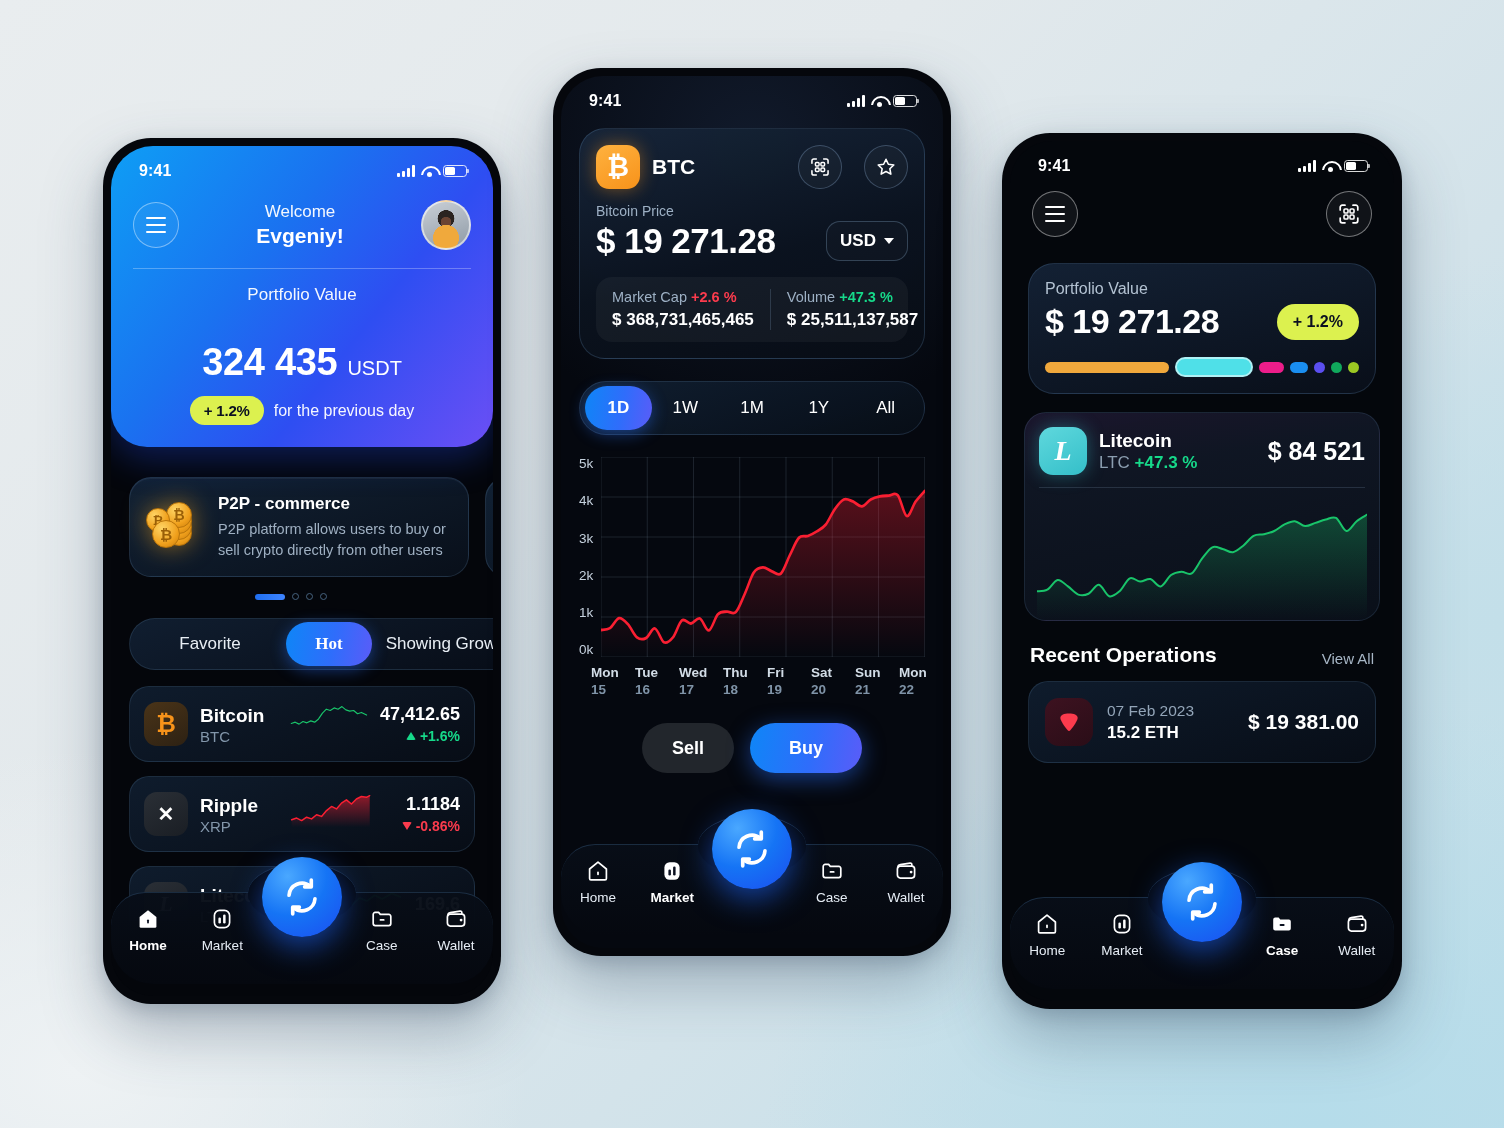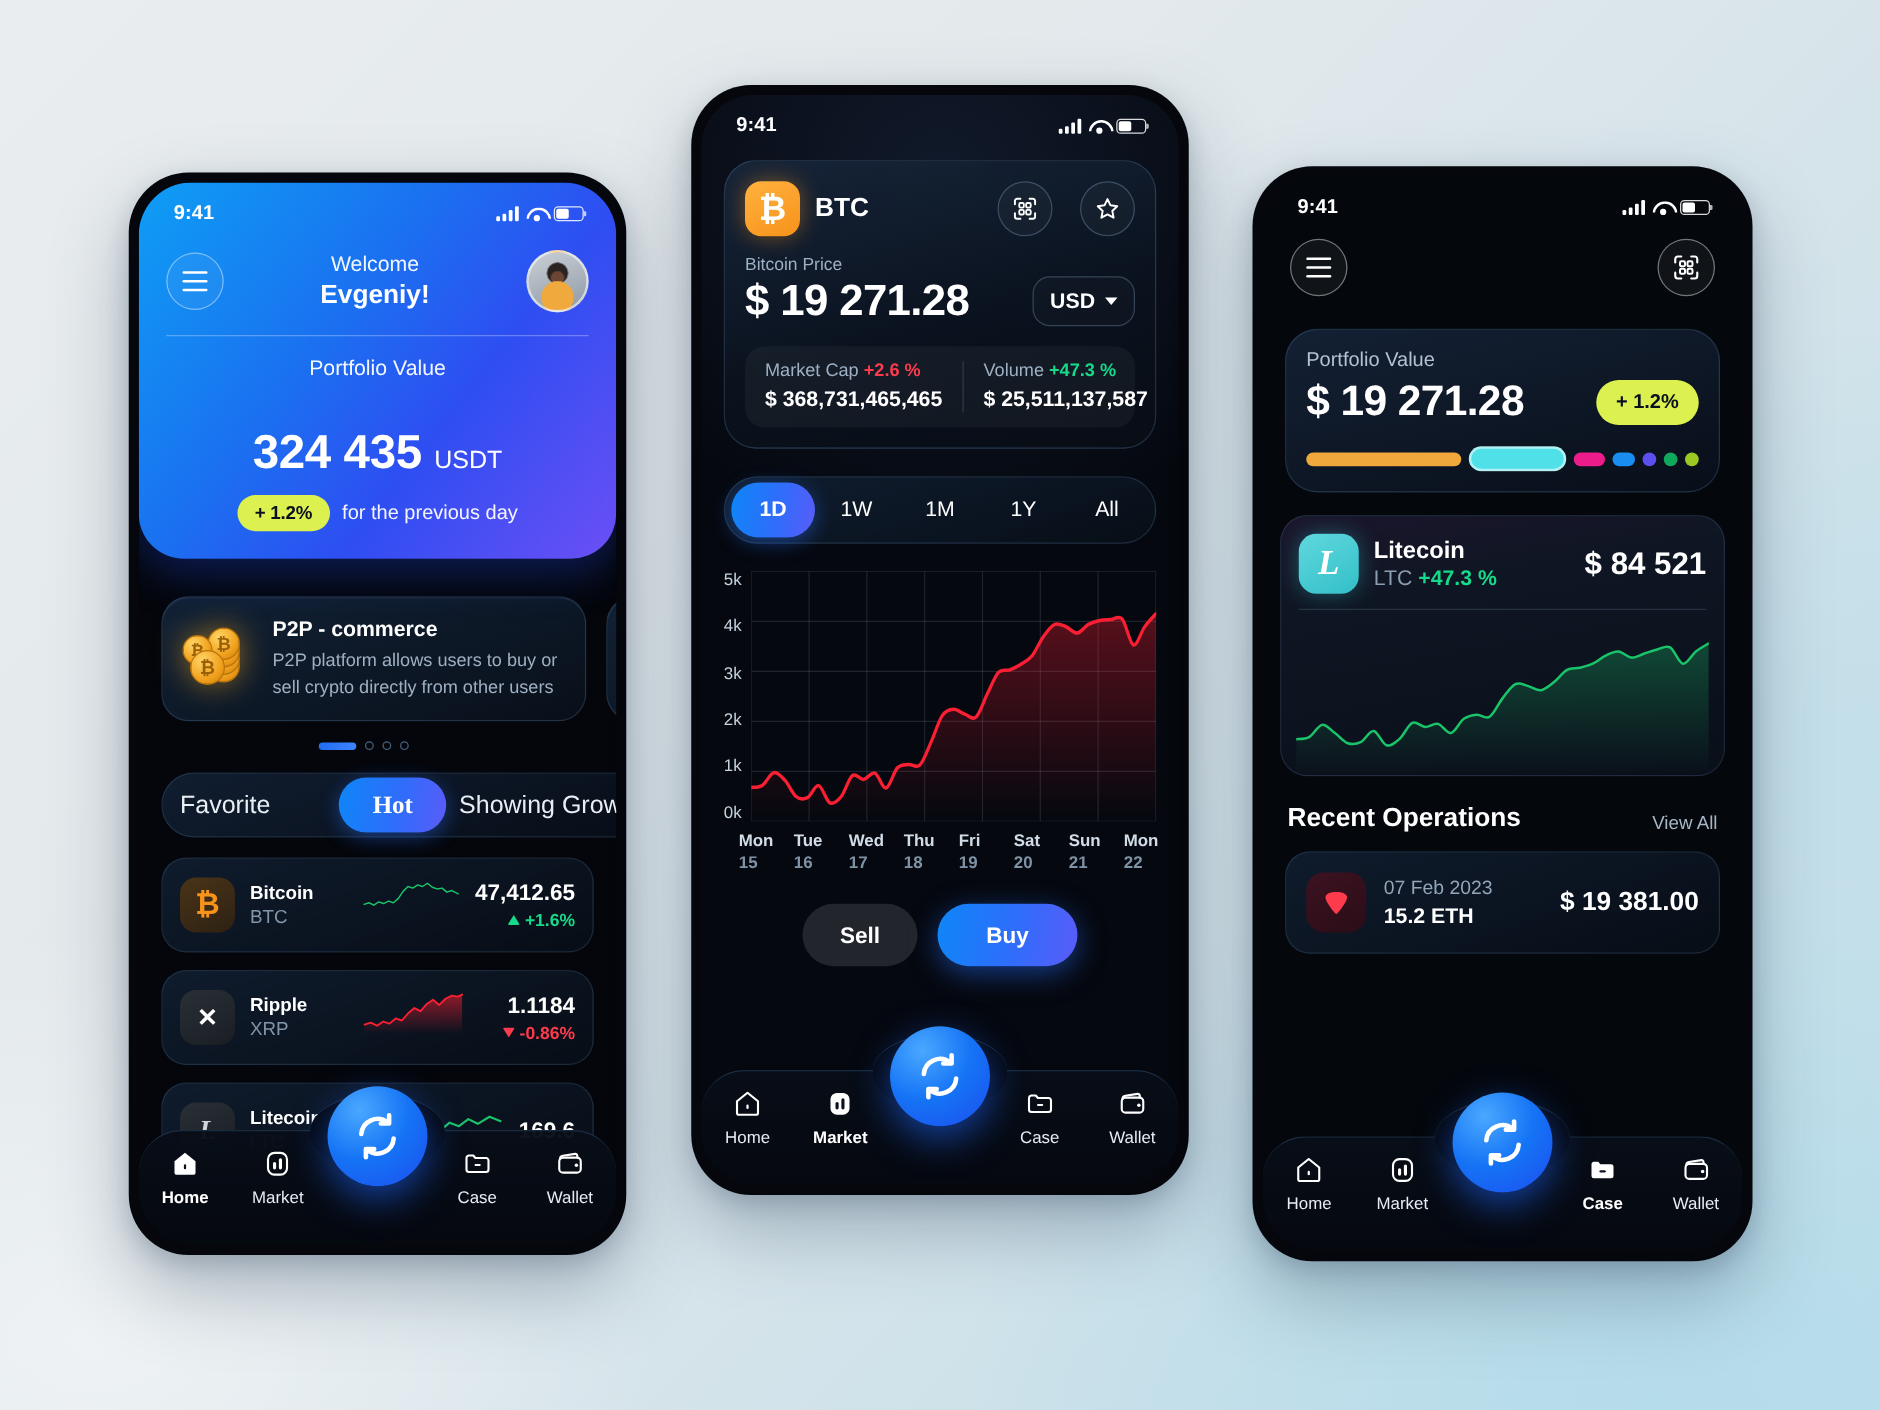--- a/index.html
+++ b/index.html
@@ -142,57 +142,57 @@
   .dots .d.on { width:30px; height:6px; border-radius:4px; border:none;
      background: linear-gradient(90deg,#1f6ef0,#3e84ff); }
 
   .segctrl {
     margin: 18px 0 0 18px;
     background: linear-gradient(160deg, rgba(18,33,52,.9), rgba(8,14,24,.9));
     border: 1px solid rgba(108,150,190,.18);
     border-radius: 28px; height: 52px;
     display:flex; align-items:center; width: 400px; padding: 0 4px;
   }
-  .seg { flex:1; text-align:left; color:#e8eef4; font-size:20px; white-space:nowrap; padding: 0 10px;}
+  .seg { flex:1; text-align:center; color:#e8eef4; font-size:17px; white-space:nowrap; padding: 0 10px;}
   .seg.on {
     background: linear-gradient(100deg,#0e86f7,#2f6dfb 55%,#5a5cf8);
     color:#fff; font-weight:700; border-radius: 24px; height: 44px;
     display:flex; align-items:center; justify-content:center;
     box-shadow: 0 4px 16px rgba(40,110,250,.45); flex:0 0 86px;font-family:Liberation Serif, serif;
   }
 
   .crypto-list { margin-top: 16px; padding: 0 18px; display:flex; flex-direction:column; gap: 14px;}
   .crow {
     background: linear-gradient(160deg, rgba(16,30,48,.92), rgba(8,14,24,.92));
     border: 1px solid rgba(108,150,190,.18);
     border-radius: 20px; height: 76px;
     display:flex; align-items:center; padding: 0 14px; gap: 12px;
   }
   .cicon { width: 44px; height:44px; border-radius: 13px; flex-shrink:0;
     display:flex;align-items:center;justify-content:center; font-weight:800; font-size:24px;}
   .cicon.btc { background: linear-gradient(150deg,#4a3418,#2d2113); color:#f7931a; }
   .cicon.xrp { background: linear-gradient(150deg,#2a2f36,#1a1e24); color:#fff; font-size:20px;}
   .cicon.ltc { background: linear-gradient(150deg,#2a2f36,#1a1e24); color:#cfd6de; font-size:22px;}
   .cname { width: 78px; flex-shrink:0; }
-  .cname .n { color:#fff; font-size: 15px; font-weight:700; line-height:1.25;}
+  .cname .n { color:#fff; font-size: 19px; font-weight:700; line-height:1.25;}
   .cname .t { color:#8296aa; font-size: 15px; }
   .spark { flex:1; height: 40px; min-width:0; }
   .cprice { text-align:right; flex-shrink:0; }
   .cprice .p { color:#fff; font-size: 18px; font-weight:700; }
   .cprice .ch { font-size: 14px; font-weight:700; display:flex; align-items:center;
      justify-content:flex-end; gap:4px; margin-top:3px; }
   .up { color:#16d98a; } .down { color:#fc3b4d; }
   .tri-up { width:0;height:0;border-left:5px solid transparent;border-right:5px solid transparent;
      border-bottom:8px solid #16d98a; border-radius:2px;}
   .tri-dn { width:0;height:0;border-left:5px solid transparent;border-right:5px solid transparent;
      border-top:8px solid #fc3b4d; border-radius:2px;}
 
   
   .navbar {
-    position:absolute; left:0; right:0; bottom:0; height: 92px;
+    position:absolute; left:0; right:0; bottom:12px; height: 92px;
     background: linear-gradient(180deg, rgba(8,14,24,.97), #05080f);
     border-radius: 34px 34px 42px 42px;
     border-top: 1px solid rgba(90,150,210,.25);
     display:flex; align-items:flex-start; padding-top: 14px; z-index: 10;
   }
   .navbar::before{
     content:""; position:absolute; top:-30px; left:50%; transform:translateX(-50%);
     width: 108px; height: 60px; border-radius: 50%;
     background: #05080f; border-top:1px solid rgba(90,150,210,.3);
     box-shadow: 0 0 0 0 transparent;

